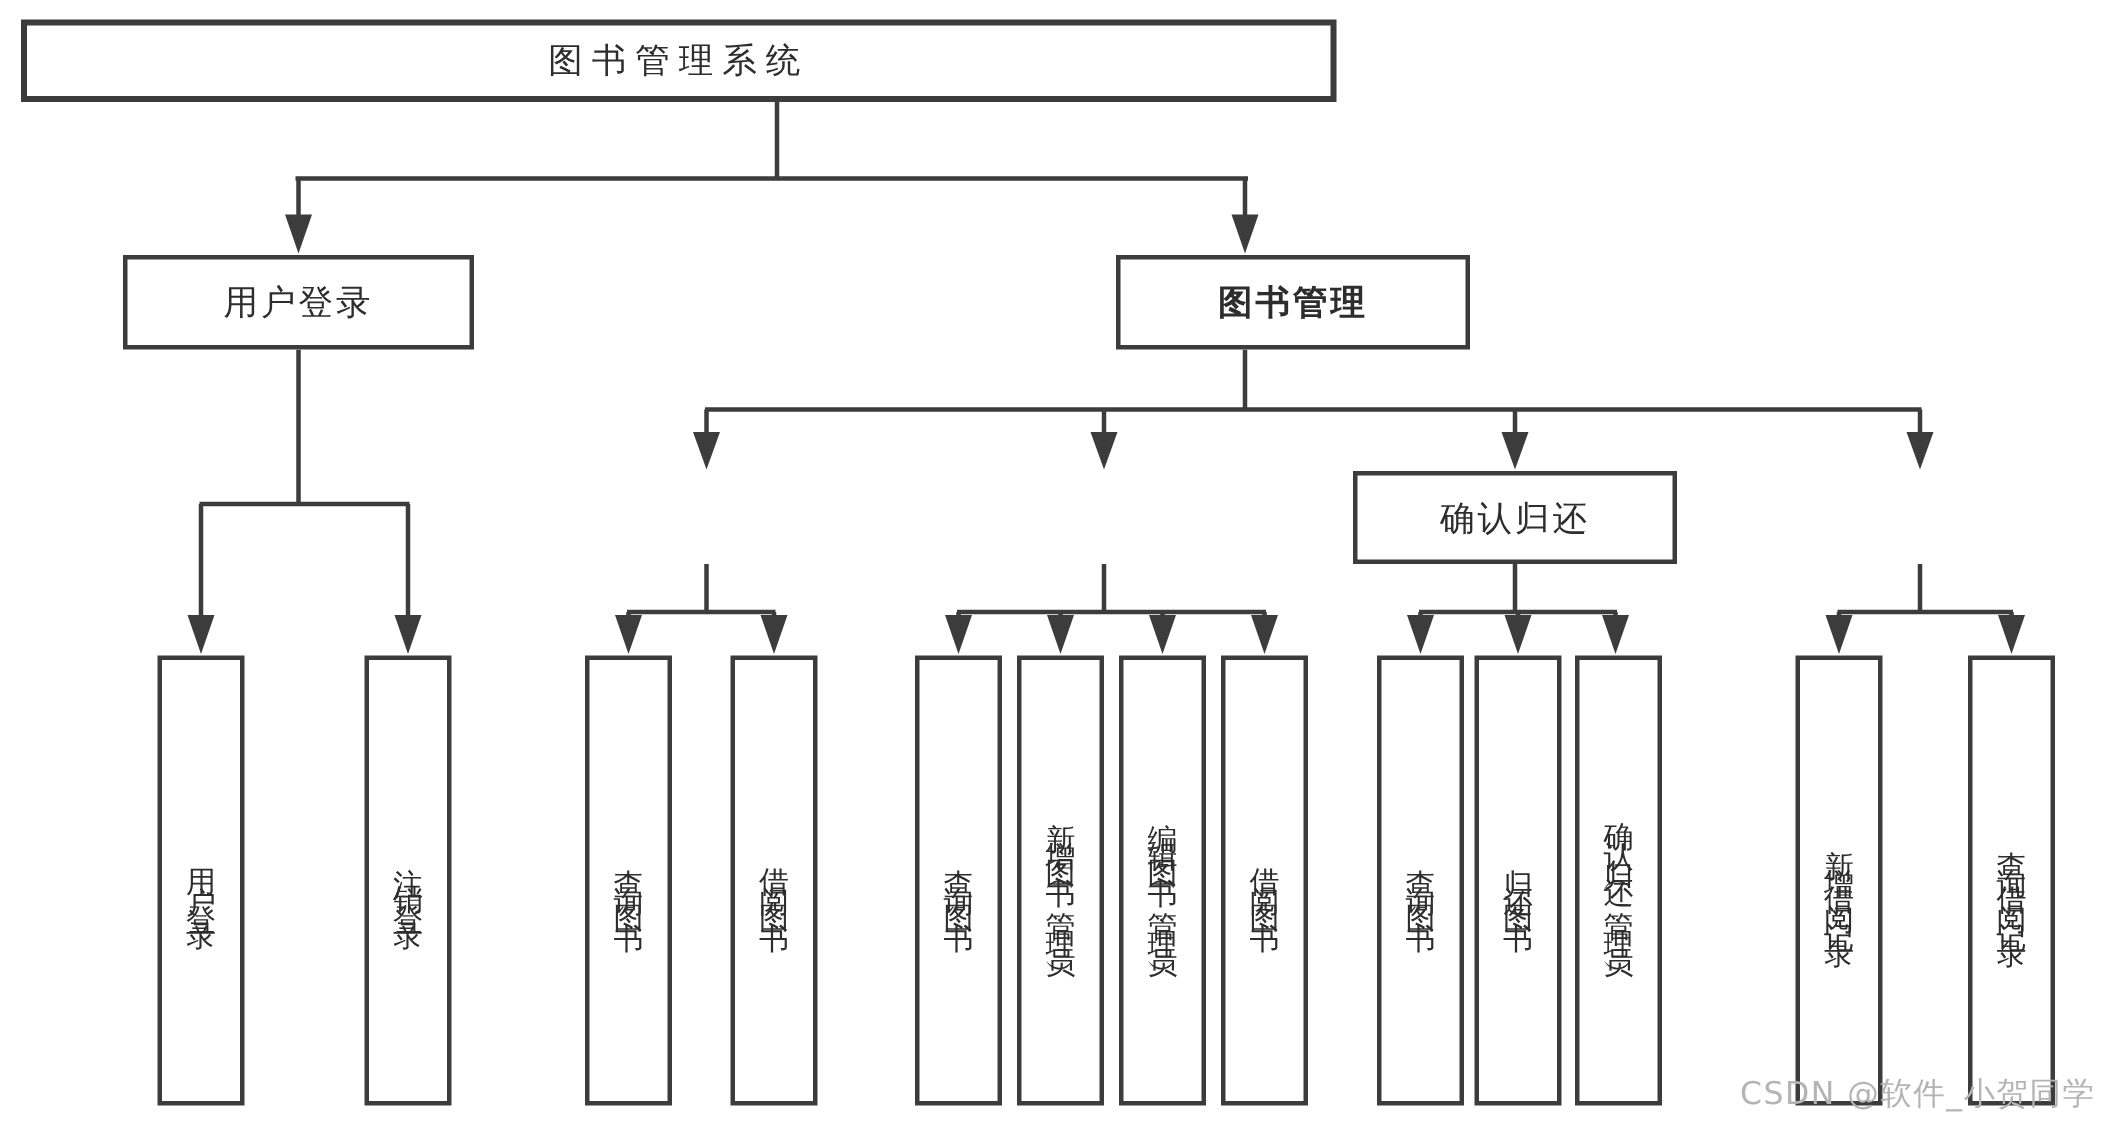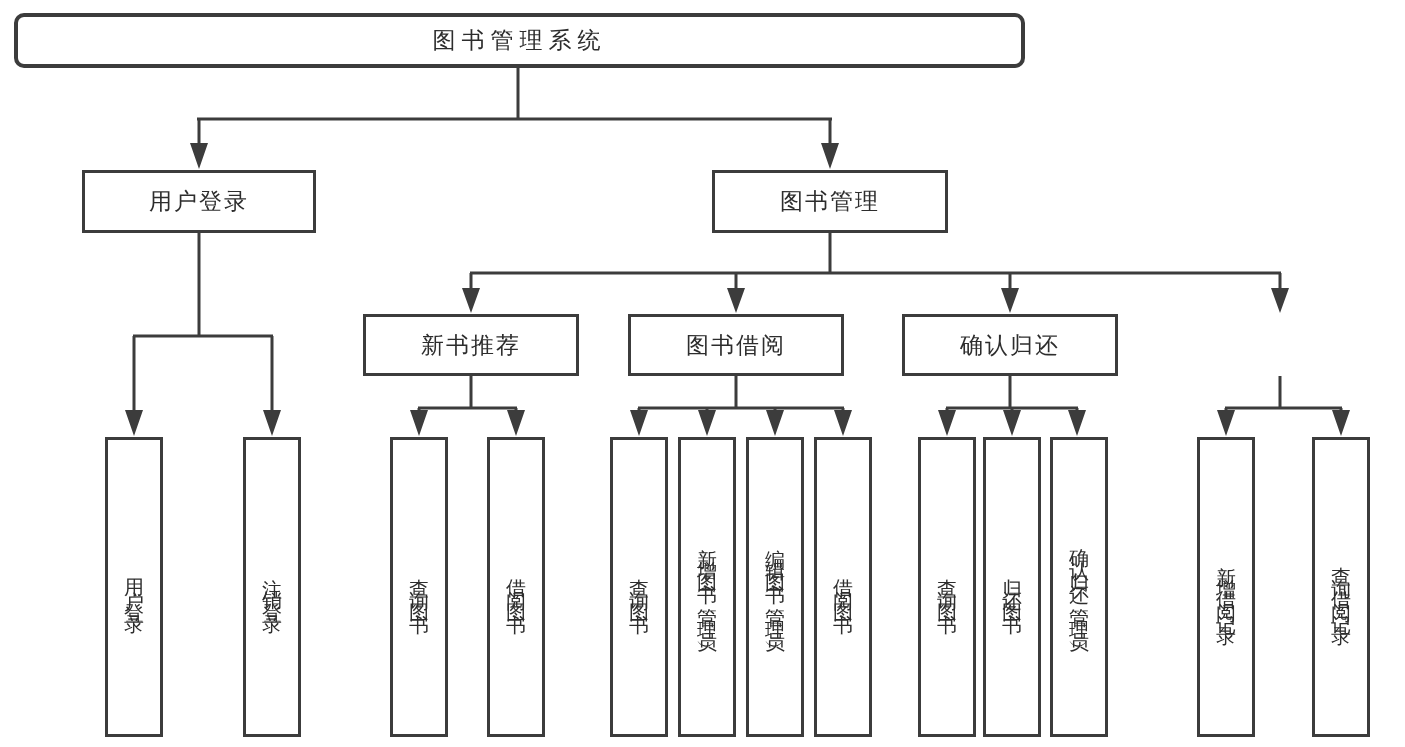--- a/index.html
+++ b/index.html
@@ -66,27 +66,25 @@
     <path class="arrows" d="
       M190 143h18l-9 26z M821 143h18l-9 26z
       M462 288h18l-9 25z M727 288h18l-9 25z M1001 288h18l-9 25z M1271 288h18l-9 25z
       M125 410h18l-9 26z M263 410h18l-9 26z
       M410 410h18l-9 26z M507 410h18l-9 26z
       M630 410h18l-9 26z M698 410h18l-9 26z M766 410h18l-9 26z M834 410h18l-9 26z
       M938 410h18l-9 26z M1003 410h18l-9 26z M1068 410h18l-9 26z
       M1217 410h18l-9 26z M1332 410h18l-9 26z"></path>
   </svg>
 
-  <div class="node node-root" style="left:14px;top:13px;width:1011px;height:55px;border-radius:10px;">图书管理系统</div>
+  <div class="node node-root" style="left:14px;top:13px;width:877px;height:55px;">图书管理系统</div>
 
   <div class="node node-branch" style="left:82px;top:170px;width:234px;height:63px;">用户登录</div>
-  <div class="node node-branch" style="left:712px;top:170px;width:236px;height:63px;">图书管理</div>
+  <div class="node node-branch" style="left:744px;top:170px;width:236px;height:63px;font-weight:bold;">图书管理</div>
 
-  <div class="node node-branch" style="left:363px;top:314px;width:216px;height:62px;">新书推荐</div>
-  <div class="node node-branch" style="left:628px;top:314px;width:216px;height:62px;">图书借阅</div>
   <div class="node node-branch" style="left:902px;top:314px;width:216px;height:62px;">确认归还</div>
 
   <div class="node node-leaf" style="left:105px;top:437px;width:58px;height:300px;">
     <span>用户登录</span>
   </div>
   <div class="node node-leaf" style="left:243px;top:437px;width:58px;height:300px;">
     <span>注销登录</span>
   </div>
 
   <div class="node node-leaf" style="left:390px;top:437px;width:58px;height:300px;">
@@ -119,14 +117,15 @@
     <span>确认归还（管理员）</span>
   </div>
 
   <div class="node node-leaf" style="left:1197px;top:437px;width:58px;height:300px;">
     <span>新增借阅记录</span>
   </div>
   <div class="node node-leaf" style="left:1312px;top:437px;width:58px;height:300px;">
     <span>查询借阅记录</span>
   </div>
 
+  <div class="watermark">CSDN @软件_小贺同学</div>
 
 </div>
 
 </body></html>

